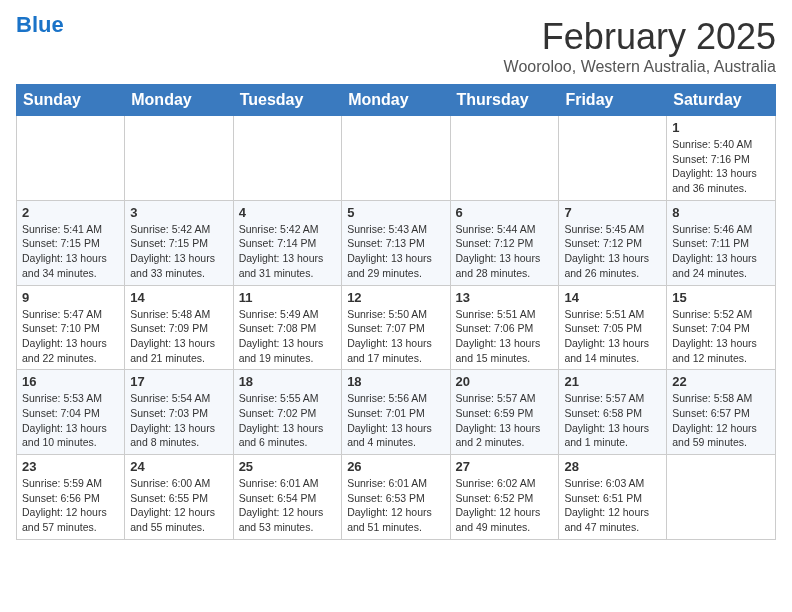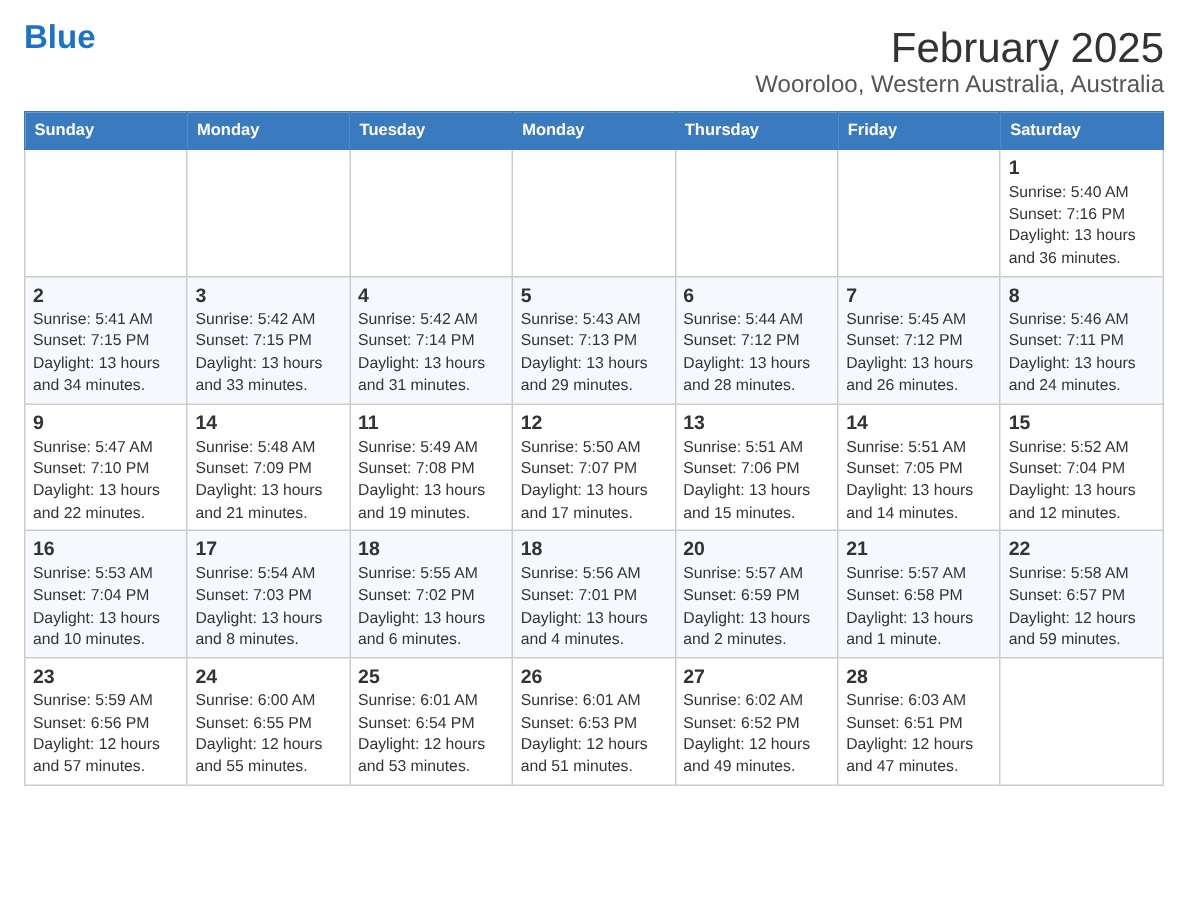--- a/index.html
+++ b/index.html
@@ -20,39 +20,39 @@
       display: flex;
       flex-direction: column;
       align-items: flex-start;
     }
     .logo-general { color: #333; }
     .logo-blue { color: #1a73c8; }
     .title-block {
       text-align: right;
     }
     .month-title {
-      font-size: 28px;
+      font-size: 36px;
       color: #333;
       font-weight: normal;
     }
     .location-title {
       font-size: 16px;
       color: #555;
     }
     .calendar {
       width: 100%;
       border-collapse: collapse;
       border: 1px solid #ccc;
     }
     .calendar th {
       background: #3a7abf;
       color: #fff;
       text-align: left;
       padding: 6px 6px;
-      font-size: 11px;
+      font-size: 16px;
       border: 1px solid #3a7abf;
     }
     .calendar td {
       vertical-align: top;
       padding: 4px 5px;
       border: 1px solid #ccc;
       width: 110px;
       min-height: 80px;
       font-size: 11px;
       color: #333;

